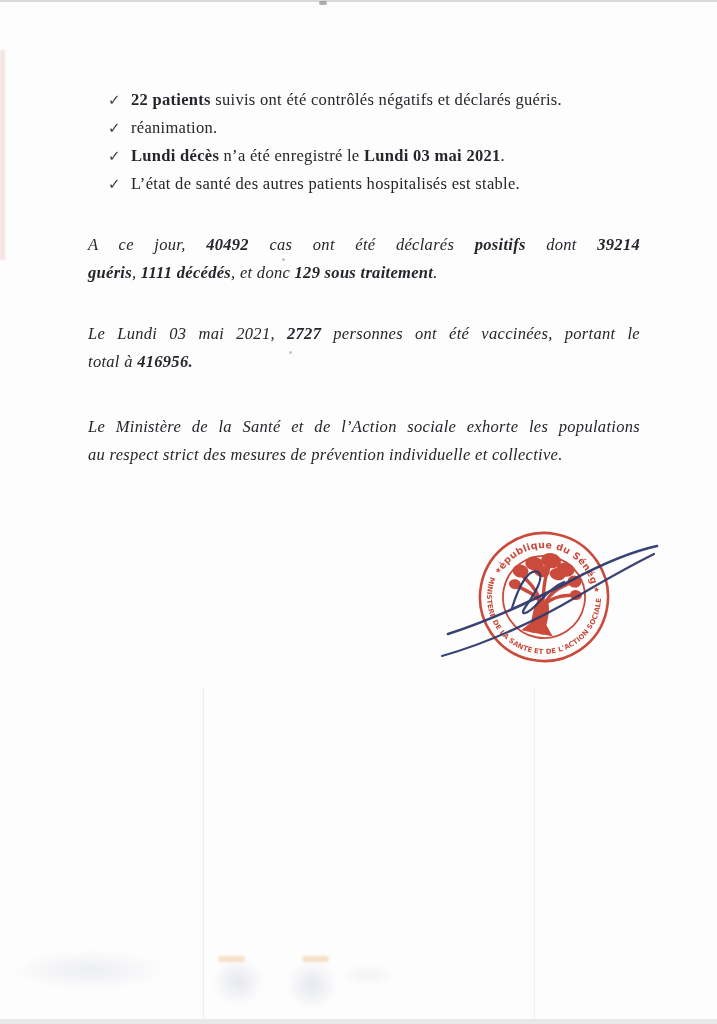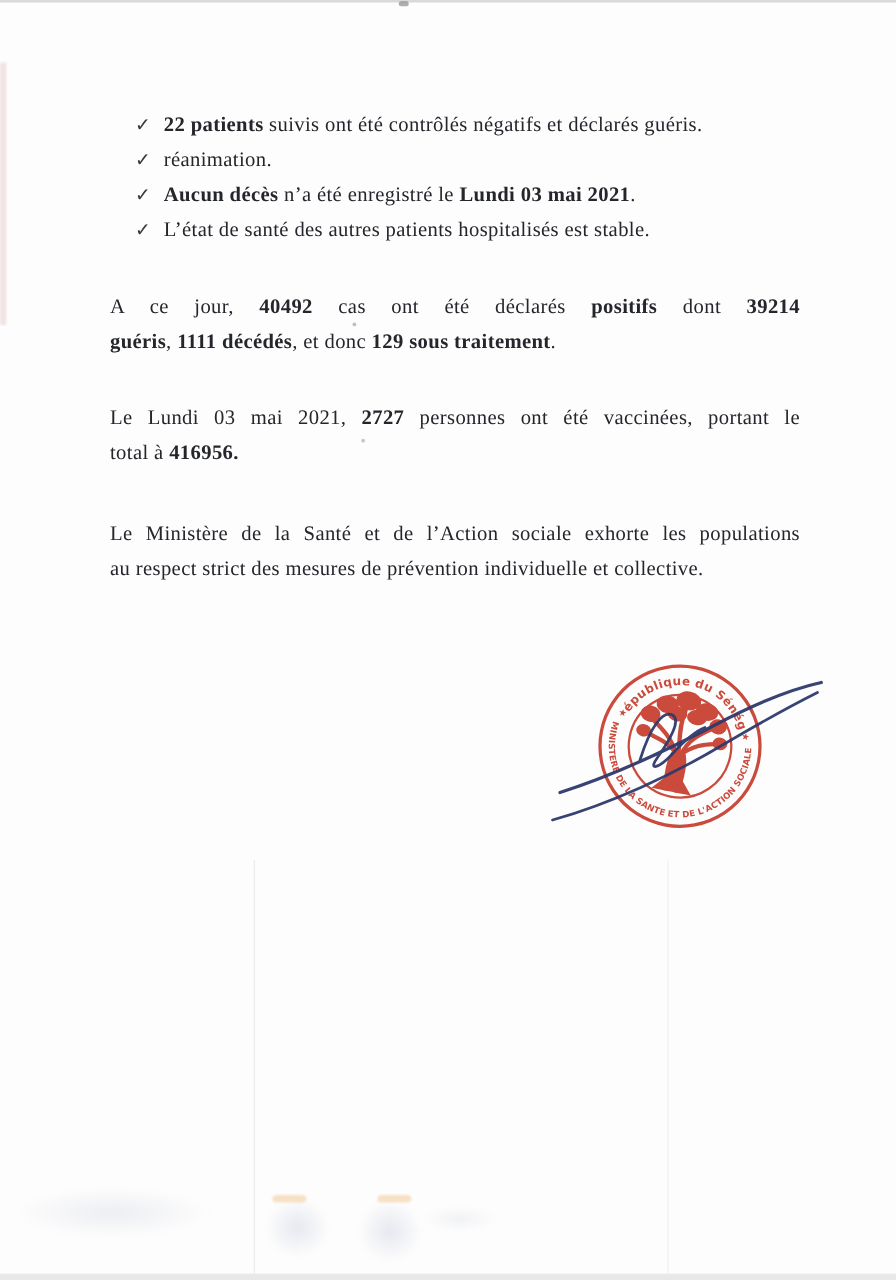--- a/index.html
+++ b/index.html
@@ -38,21 +38,21 @@
   
   .content{position:absolute;left:88px;top:86px;width:552px;
     font-size:16.5px;letter-spacing:0.3px;line-height:28px;}
   .bullets{list-style:none;margin:0;padding:0;}
   .bullets li{position:relative;padding-left:43px;}
   .check{position:absolute;left:20px;top:0;font-size:15px;color:#383b41;
     font-family:"DejaVu Sans", sans-serif;}
   .line{line-height:28px;}
   .jl{text-align:justify;text-align-last:justify;}
   .b{font-weight:700;}
-  .para{margin-top:33px;}
+  .para{margin-top:33px;font-style:italic;}
   .para.p3{margin-top:37px;}
 
   
   .seal-svg{position:absolute;left:449px;top:502px;width:190px;height:190px;opacity:0.92;}
   .seal-svg text{font-family:"DejaVu Sans", sans-serif;}
   .seal-top-text{font-size:9.5px;letter-spacing:0.3px;font-weight:600;}
   .seal-bottom-text{font-size:6.9px;letter-spacing:0.1px;font-weight:600;}
   .seal-star{font-size:7.5px;}
   .sig-svg{position:absolute;left:430px;top:530px;width:236px;height:140px;opacity:0.95;}
 </style>
@@ -72,21 +72,21 @@
       <li>
         <span class="check">✓</span>
         <div class="line"><span class="b">22 patients</span><span> suivis ont été contrôlés négatifs et déclarés guéris.</span></div>
       </li>
       <li>
         <span class="check">✓</span>
         <div class="line"><span>réanimation.</span></div>
       </li>
       <li>
         <span class="check">✓</span>
-        <div class="line"><span class="b">Aucun décès</span><span> n’a été enregistré le </span><span class="b">Lundi 03 mai 2021</span><span>.</span></div>
+        <div class="line"><span class="b">Lundi décès</span><span> n’a été enregistré le </span><span class="b">Lundi 03 mai 2021</span><span>.</span></div>
       </li>
       <li>
         <span class="check">✓</span>
         <div class="line"><span>L’état de santé des autres patients hospitalisés est stable.</span></div>
       </li>
     </ul>
 
     <div class="para p1">
       <div class="line jl"><span>A ce jour, </span><span class="b">40492</span><span> cas ont été déclarés </span><span class="b">positifs</span><span> dont </span><span class="b">39214</span></div>
       <div class="line"><span class="b">guéris</span><span>, </span><span class="b">1111 décédés</span><span>, et donc </span><span class="b">129 sous traitement</span><span>.</span></div>

